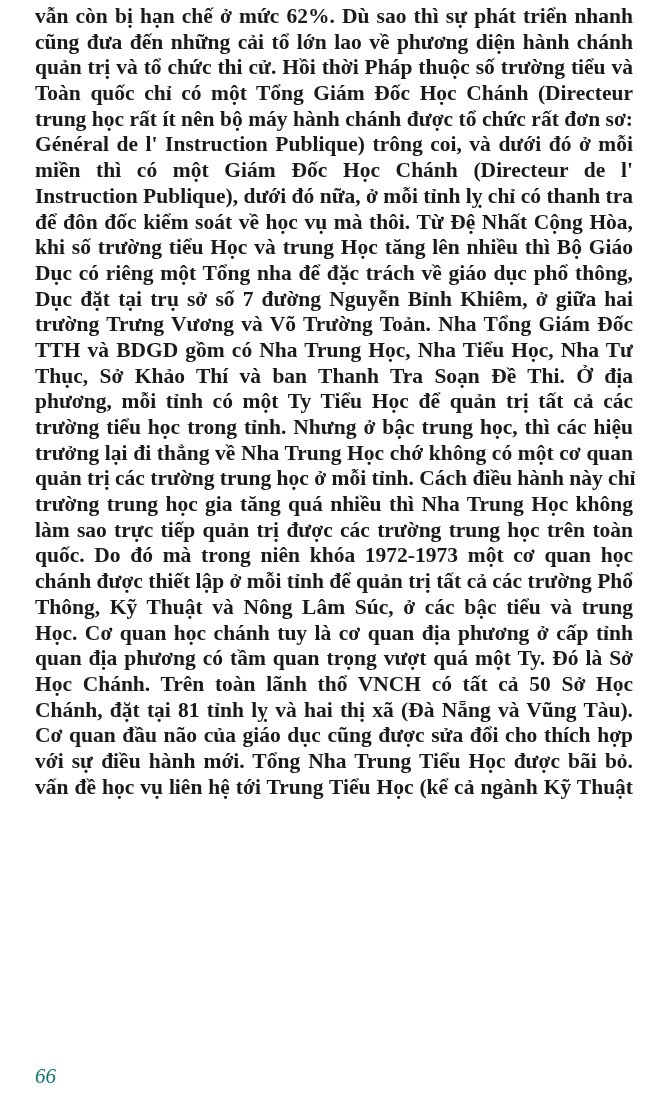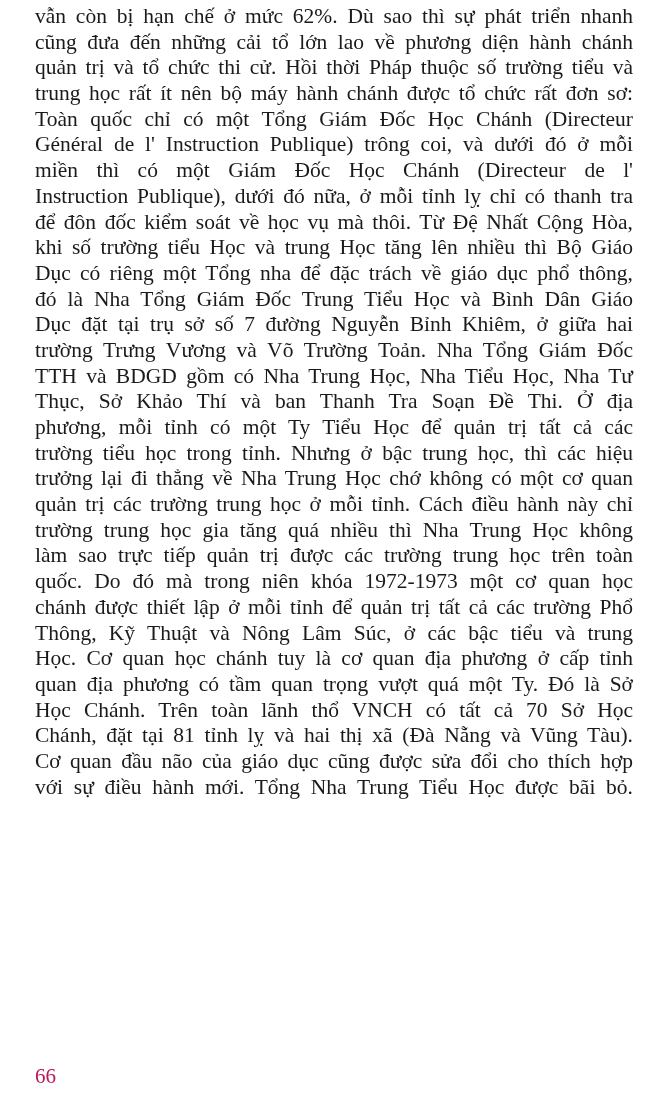--- a/index.html
+++ b/index.html
@@ -4,59 +4,59 @@
 <style>
   html, body { margin: 0; padding: 0; background: #ffffff; }
   body { width: 659px; height: 1106px; position: relative; overflow: hidden; }
   .page {
     position: absolute; left: 35px; top: 4px; width: 598px;
     font-family: "Liberation Serif", "DejaVu Serif", serif;
     font-size: 21.5px; line-height: 25.7px; color: #1a1a1a;
   }
   .line {
     display: block; white-space: nowrap; text-align: justify;
-    text-align-last: justify; height: 25.7px;
+    text-align-last: justify; height: 25.7px; font-weight: bold;
   }
   .line.last { text-align-last: justify; }
   .page-number {
     position: absolute; left: 35px; top: 1064px;
     font-family: "Liberation Serif", "DejaVu Serif", serif;
-    font-size: 21px; color: #be185d;
+    font-size: 21px; color: #0f766e; font-style: italic;
   }
 </style>
 </head>
 <body>
 
 <div class="page">
   <span class="line">vẫn còn bị hạn chế ở mức 62%. Dù sao thì sự phát triển nhanh</span>
   <span class="line">cũng đưa đến những cải tổ lớn lao về phương diện hành chánh</span>
   <span class="line">quản trị và tổ chức thi cử. Hồi thời Pháp thuộc số trường tiểu và</span>
+  <span class="line">Toàn quốc chỉ có một Tổng Giám Đốc Học Chánh (Directeur</span>
   <span class="line">trung học rất ít nên bộ máy hành chánh được tổ chức rất đơn sơ:</span>
-  <span class="line">Toàn quốc chỉ có một Tổng Giám Đốc Học Chánh (Directeur</span>
   <span class="line">Général de l' Instruction Publique) trông coi, và dưới đó ở mỗi</span>
   <span class="line">miền thì có một Giám Đốc Học Chánh (Directeur de l'</span>
   <span class="line">Instruction Publique), dưới đó nữa, ở mỗi tỉnh lỵ chỉ có thanh tra</span>
   <span class="line">để đôn đốc kiểm soát về học vụ mà thôi. Từ Đệ Nhất Cộng Hòa,</span>
   <span class="line">khi số trường tiểu Học và trung Học tăng lên nhiều thì Bộ Giáo</span>
   <span class="line">Dục có riêng một Tổng nha để đặc trách về giáo dục phổ thông,</span>
-  <span class="line">đó là Nha Tổng Giám Đốc Trung Tiểu Học và Bình Dân Giáo</span>
   <span class="line">Dục đặt tại trụ sở số 7 đường Nguyễn Bỉnh Khiêm, ở giữa hai</span>
   <span class="line">trường Trưng Vương và Võ Trường Toản. Nha Tổng Giám Đốc</span>
   <span class="line">TTH và BDGD gồm có Nha Trung Học, Nha Tiểu Học, Nha Tư</span>
   <span class="line">Thục, Sở Khảo Thí và ban Thanh Tra Soạn Đề Thi. Ở địa</span>
   <span class="line">phương, mỗi tỉnh có một Ty Tiểu Học để quản trị tất cả các</span>
   <span class="line">trường tiểu học trong tỉnh. Nhưng ở bậc trung học, thì các hiệu</span>
   <span class="line">trưởng lại đi thẳng về Nha Trung Học chớ không có một cơ quan</span>
   <span class="line">quản trị các trường trung học ở mỗi tỉnh. Cách điều hành này chỉ</span>
   <span class="line">trường trung học gia tăng quá nhiều thì Nha Trung Học không</span>
   <span class="line">làm sao trực tiếp quản trị được các trường trung học trên toàn</span>
   <span class="line">quốc. Do đó mà trong niên khóa 1972-1973 một cơ quan học</span>
   <span class="line">chánh được thiết lập ở mỗi tỉnh để quản trị tất cả các trường Phổ</span>
   <span class="line">Thông, Kỹ Thuật và Nông Lâm Súc, ở các bậc tiểu và trung</span>
   <span class="line">Học. Cơ quan học chánh tuy là cơ quan địa phương ở cấp tỉnh</span>
   <span class="line">quan địa phương có tầm quan trọng vượt quá một Ty. Đó là Sở</span>
-  <span class="line">Học Chánh. Trên toàn lãnh thổ VNCH có tất cả 70 Sở Học</span>
+  <span class="line">Học Chánh. Trên toàn lãnh thổ VNCH có tất cả 50 Sở Học</span>
   <span class="line">Chánh, đặt tại 81 tỉnh lỵ và hai thị xã (Đà Nẵng và Vũng Tàu).</span>
   <span class="line">Cơ quan đầu não của giáo dục cũng được sửa đổi cho thích hợp</span>
   <span class="line">với sự điều hành mới. Tổng Nha Trung Tiểu Học được bãi bỏ.</span>
+  <span class="line last">vấn đề học vụ liên hệ tới Trung Tiểu Học (kể cả ngành Kỹ Thuật</span>
 </div>
 
 <div class="page-number">66</div>
 
 </body></html>

